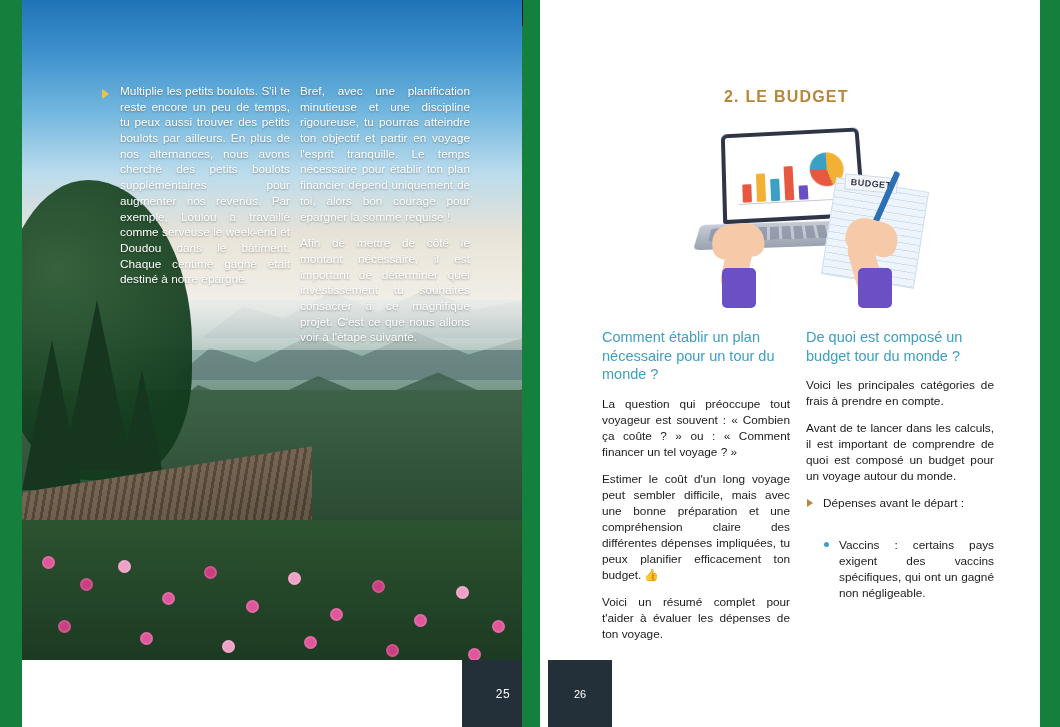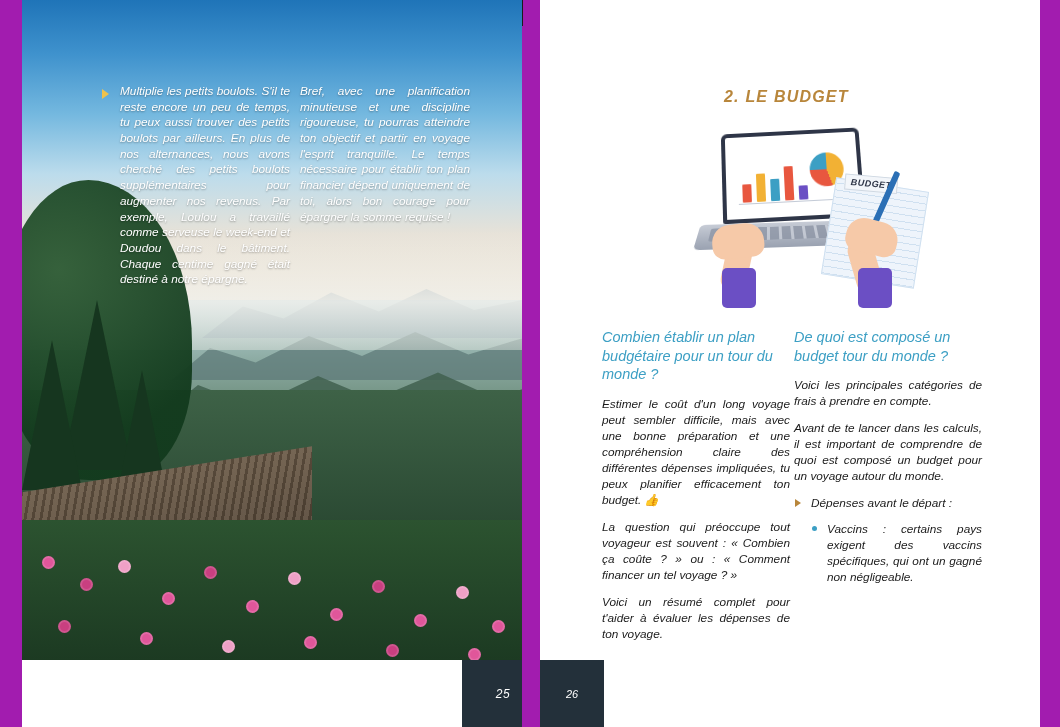--- a/index.html
+++ b/index.html
@@ -11,22 +11,21 @@
     width: 1060px;
     height: 727px;
     font-family: "Liberation Sans", sans-serif;
     position: relative;
     overflow: hidden;
   }
 
   #spread {
     position: absolute;
     inset: 0;
-    background: #a21caf;
-    font-style: italic;
+    background: #15803d;
   }
 
   
   .crop {
     position: absolute;
     background: #1a1a1a;
   }
 
   
   #left-page {
@@ -272,34 +271,34 @@
   
   .rcol {
     position: absolute;
     width: 188px;
     font-size: 11.8px;
     line-height: 1.36;
     color: #1b1b1b;
     text-align: justify;
   }
   #rcol-left { left: 62px; top: 328px; }
-  #rcol-right { left: 254px; top: 328px; }
+  #rcol-right { left: 266px; top: 328px; }
   .rhead {
     color: #3c9fc4;
     font-size: 14.5px;
     line-height: 1.28;
     margin: 0 0 12px 0;
     font-weight: normal;
     text-align: left;
   }
   .rcol p { margin: 0 0 11px 0; }
   .li-arrow {
     position: relative;
     padding-left: 17px;
-    margin-bottom: 10px;
+    margin-bottom: 26px;
     text-align: justify;
   }
   .li-arrow::before {
     content: "";
     position: absolute;
     left: 1px; top: 4px;
     width: 0; height: 0;
     border-left: 6px solid #b8863b;
     border-top: 4px solid transparent;
     border-bottom: 4px solid transparent;
@@ -314,21 +313,21 @@
   .li-dot::before {
     content: "";
     position: absolute;
     left: 2px; top: 5px;
     width: 5px; height: 5px;
     border-radius: 50%;
     background: #3c9fc4;
   }
   #right-folio {
     position: absolute;
-    left: 0;
+    left: 8px;
     top: 660px;
     width: 64px;
     height: 67px;
     background: #23303a;
     color: #ffffff;
     font-size: 11px;
     display: flex;
     align-items: center;
     justify-content: center;
   }
@@ -386,20 +385,21 @@
       <div class="flower" style="left:446px;top:648px;"></div>
 
       <div class="bullet-marker"></div>
 
       <div class="left-text-col" id="left-col-1">
         <p>Multiplie les petits boulots. S'il te reste encore un peu de temps, tu peux aussi trouver des petits boulots par ailleurs. En plus de nos alternances, nous avons cherché des petits boulots supplémentaires pour augmenter nos revenus. Par exemple, Loulou a travaillé comme serveuse le week-end et Doudou dans le bâtiment. Chaque centime gagné était destiné à notre épargne.</p>
       </div>
 
       <div class="left-text-col" id="left-col-2">
         <p>Bref, avec une planification minutieuse et une discipline rigoureuse, tu pourras atteindre ton objectif et partir en voyage l'esprit tranquille. Le temps nécessaire pour établir ton plan financier dépend uniquement de toi, alors bon courage pour épargner la somme requise !</p>
+        <p>Afin de mettre de côté le montant nécessaire, il est important de déterminer quel investissement tu souhaites consacrer à ce magnifique projet. C'est ce que nous allons voir à l'étape suivante.</p>
       </div>
     </div>
 
     <div id="left-folio">25</div>
   </div>
 
   <div id="right-page">
 
     <div id="right-title">2. LE BUDGET</div>
 
@@ -424,23 +424,23 @@
       <div class="arm" style="left:44px;top:108px;transform:rotate(12deg);"></div>
       <div class="hand" style="left:32px;top:96px;transform:rotate(-6deg);"></div>
       <div class="sleeve" style="left:42px;top:140px;"></div>
 
       <div class="arm" style="left:172px;top:110px;transform:rotate(-16deg);"></div>
       <div class="hand" style="left:166px;top:92px;transform:rotate(14deg);"></div>
       <div class="sleeve" style="left:178px;top:140px;"></div>
     </div>
 
     <div class="rcol" id="rcol-left">
-      <h2 class="rhead">Combien établir un plan budgétaire pour un tour du monde ?</h2>
+      <h2 class="rhead">Comment établir un plan nécessaire pour un tour du monde ?</h2>
+      <p>La question qui préoccupe tout voyageur est souvent : « Combien ça coûte ? » ou : « Comment financer un tel voyage ? »</p>
       <p>Estimer le coût d'un long voyage peut sembler difficile, mais avec une bonne préparation et une compréhension claire des différentes dépenses impliquées, tu peux planifier efficacement ton budget. 👍</p>
-      <p>La question qui préoccupe tout voyageur est souvent : « Combien ça coûte ? » ou : « Comment financer un tel voyage ? »</p>
       <p>Voici un résumé complet pour t'aider à évaluer les dépenses de ton voyage.</p>
     </div>
 
     <div class="rcol" id="rcol-right">
       <h2 class="rhead">De quoi est composé un budget tour du monde ?</h2>
       <p>Voici les principales catégories de frais à prendre en compte.</p>
       <p>Avant de te lancer dans les calculs, il est important de comprendre de quoi est composé un budget pour un voyage autour du monde.</p>
       <div class="li-arrow">Dépenses avant le départ :</div>
       <div class="li-dot">Vaccins : certains pays exigent des vaccins spécifiques, qui ont un gagné non négligeable.</div>
     </div>

